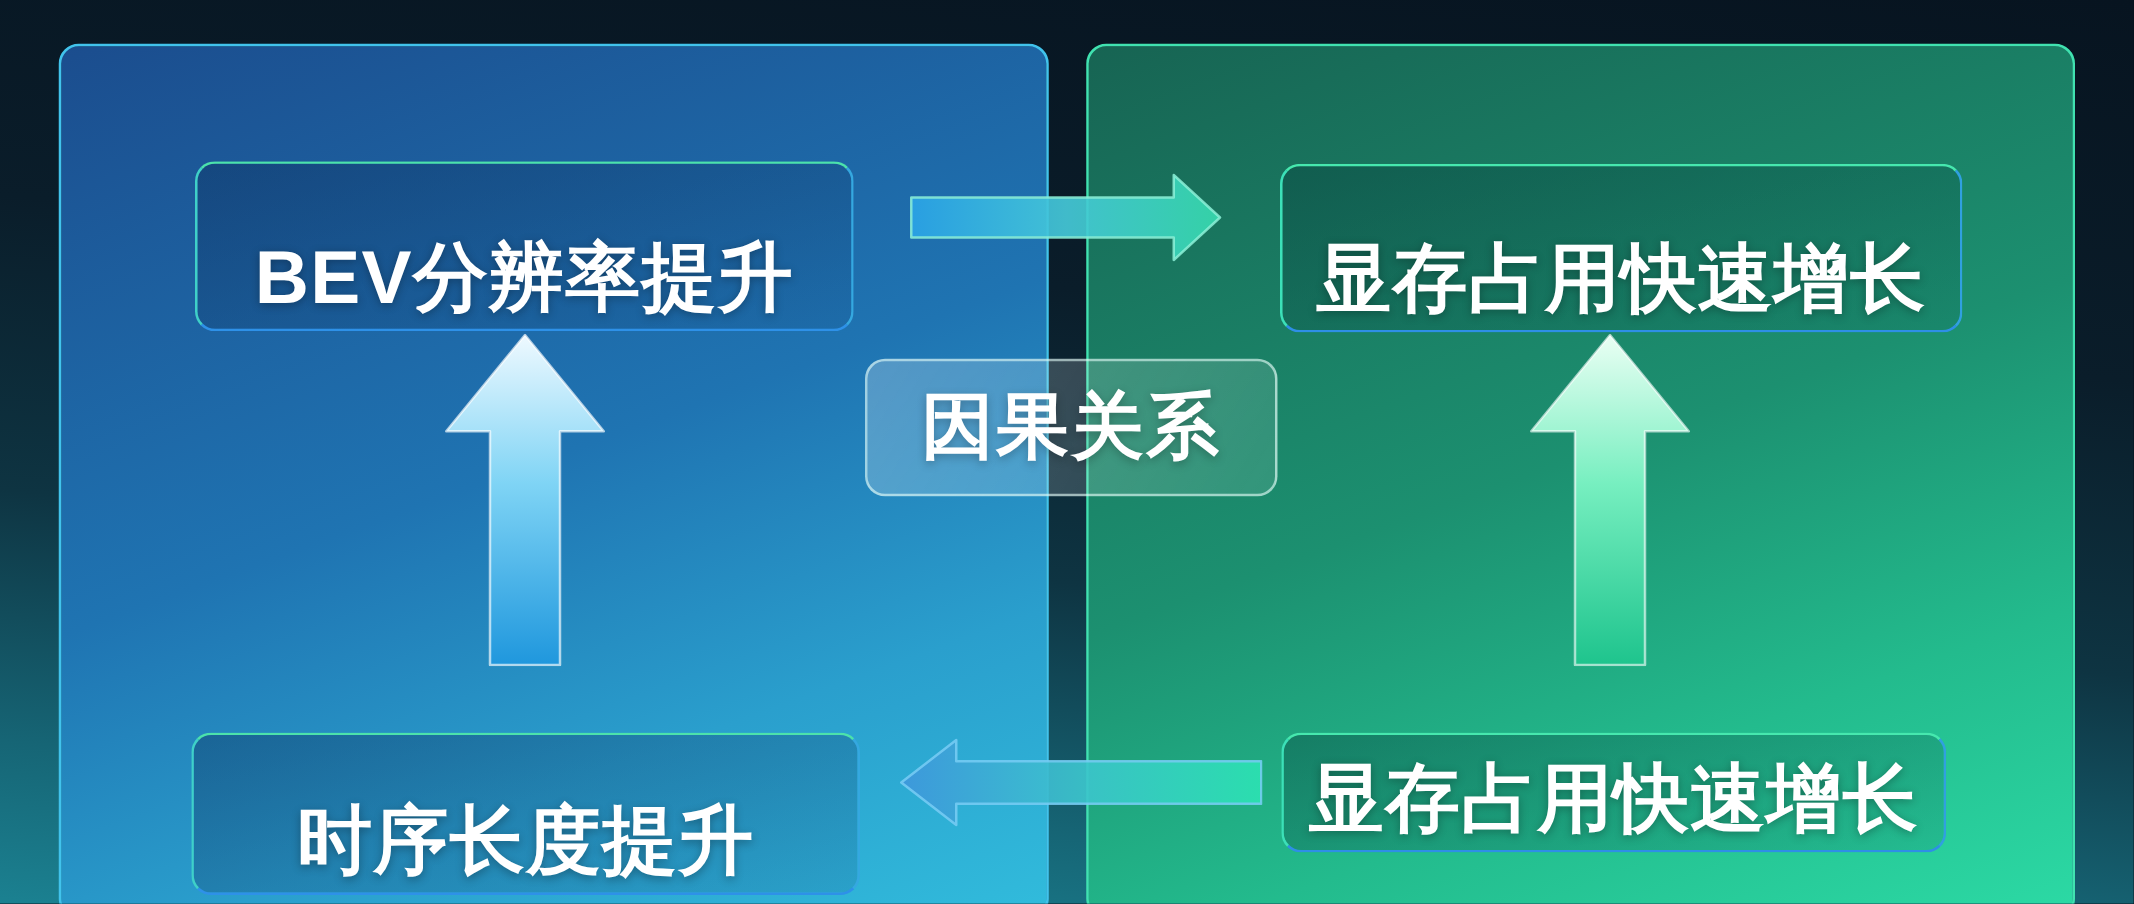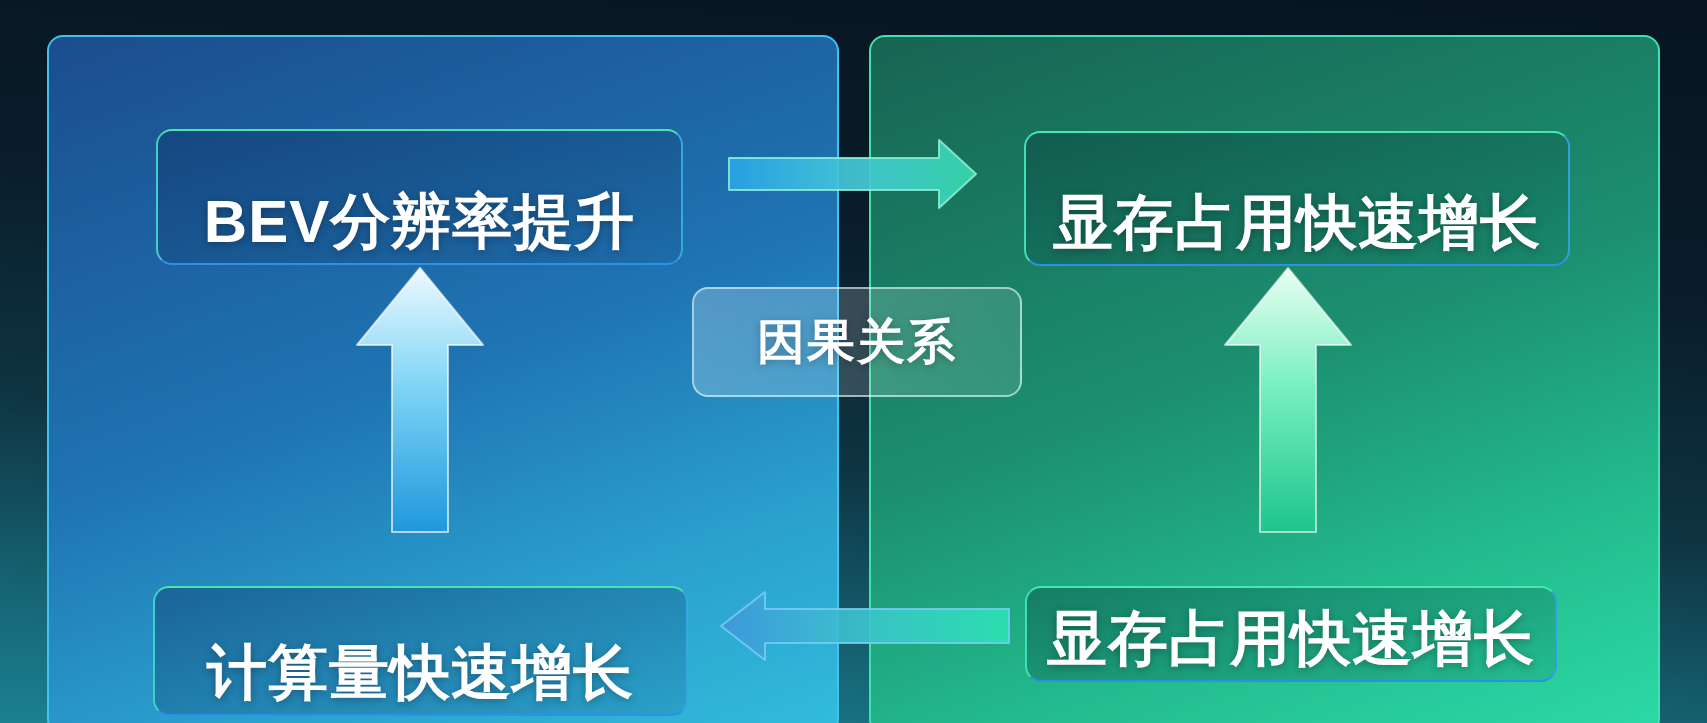--- a/index.html
+++ b/index.html
@@ -41,21 +41,21 @@
   .node-bev     {left:156px; top:105px; width:527px; height:136px;}
   .node-compute {left:1024px;top:107px; width:546px; height:135px;}
   .node-temporal{left:153px; top:562px; width:535px; height:130px;}
   .node-memory  {left:1025px;top:562px; width:532px; height:96px;}
   
   .center-label{
     position:absolute;left:692px;top:287px;width:330px;height:110px;
     border-radius:16px;border:2px solid rgba(230,255,250,.60);box-sizing:border-box;
     background:linear-gradient(120deg,rgba(255,255,255,.24) 0%,rgba(255,255,255,.10) 100%);
     display:flex;align-items:center;justify-content:center;
-    color:#fff;font-weight:bold;font-size:48px;letter-spacing:2px;
+    color:#fff;font-weight:bold;font-size:58px;letter-spacing:2px;
     text-shadow:0 2px 8px rgba(0,0,0,.25);
   }
   .arrow{position:absolute;}
   .arrow-up-left   {left:356px; top:267px;}
   .arrow-up-right  {left:1224px;top:267px;}
   .arrow-top       {left:728px; top:138px;}
   .arrow-bottom    {left:719px; top:590px;}
 </style>
 </head>
 <body>
@@ -111,21 +111,21 @@
 
   <div class="node blue node-bev">
     <span>BEV分辨率提升</span>
   </div>
 
   <div class="node green node-compute">
     <span>显存占用快速增长</span>
   </div>
 
   <div class="node blue node-temporal">
-    <span>计算量快速增长</span>
+    <span>时序长度提升</span>
   </div>
 
   <div class="node green node-memory">
     <span>显存占用快速增长</span>
   </div>
 
   <div class="center-label">
     <span>因果关系</span>
   </div>
 

